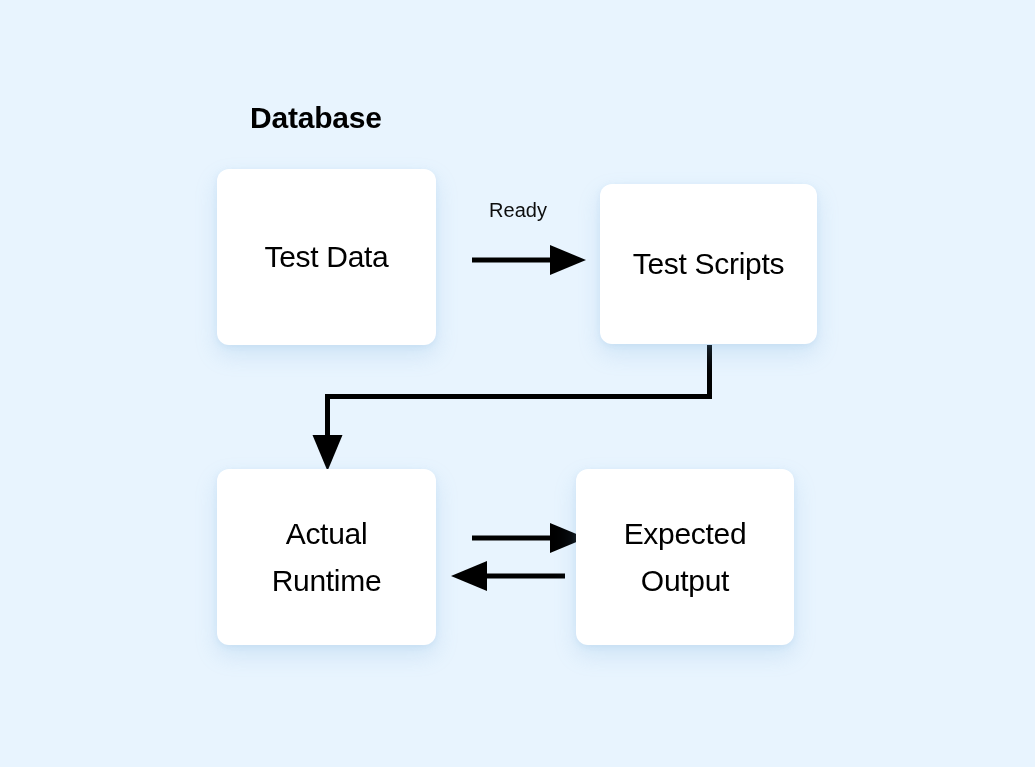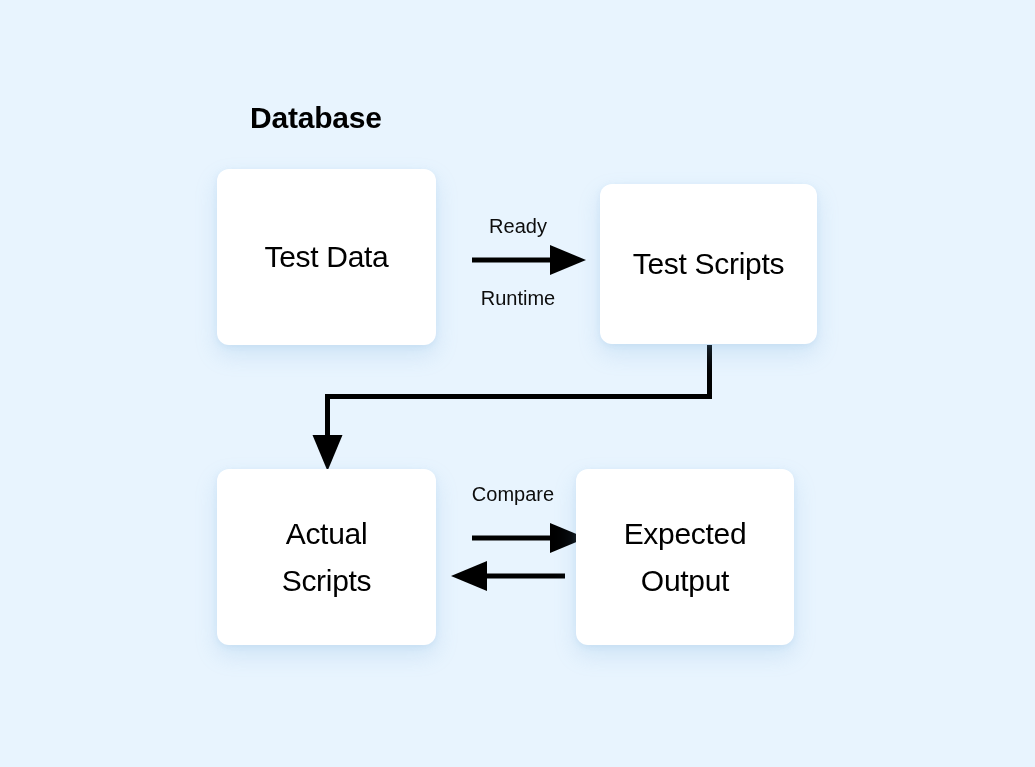--- a/index.html
+++ b/index.html
@@ -60,21 +60,21 @@
 
   
   .edge-label {
     position: absolute;
     font-size: 20px;
     font-weight: 400;
     color: #0d0d0d;
     white-space: nowrap;
     text-align: center;
   }
-  #label-ready    { left: 418px; top: 215px; width: 200px; }
+  #label-ready    { left: 418px; top: 199px; width: 200px; }
   #label-runtime  { left: 418px; top: 287px; width: 200px; }
   #label-compare  { left: 413px; top: 483px; width: 200px; }
 
   
   #connectors {
     position: absolute;
     left: 0;
     top: 0;
     width: 1035px;
     height: 767px;
@@ -113,27 +113,25 @@
   <div class="node" id="node-test-data">
     <span class="node-label">Test Data</span>
   </div>
 
   <div class="node" id="node-test-scripts">
     <span class="node-label">Test Scripts</span>
   </div>
 
   <div class="node" id="node-actual">
     <span class="node-label">Actual
-Scripts</span>
+Runtime</span>
   </div>
 
   <div class="node" id="node-expected">
     <span class="node-label">Expected
 Output</span>
   </div>
 
   <div class="edge-label" id="label-ready">Ready</div>
 
-  <div class="edge-label" id="label-runtime">Runtime</div>
 
-  <div class="edge-label" id="label-compare">Compare</div>
 
 </div>
 
 </body></html>

